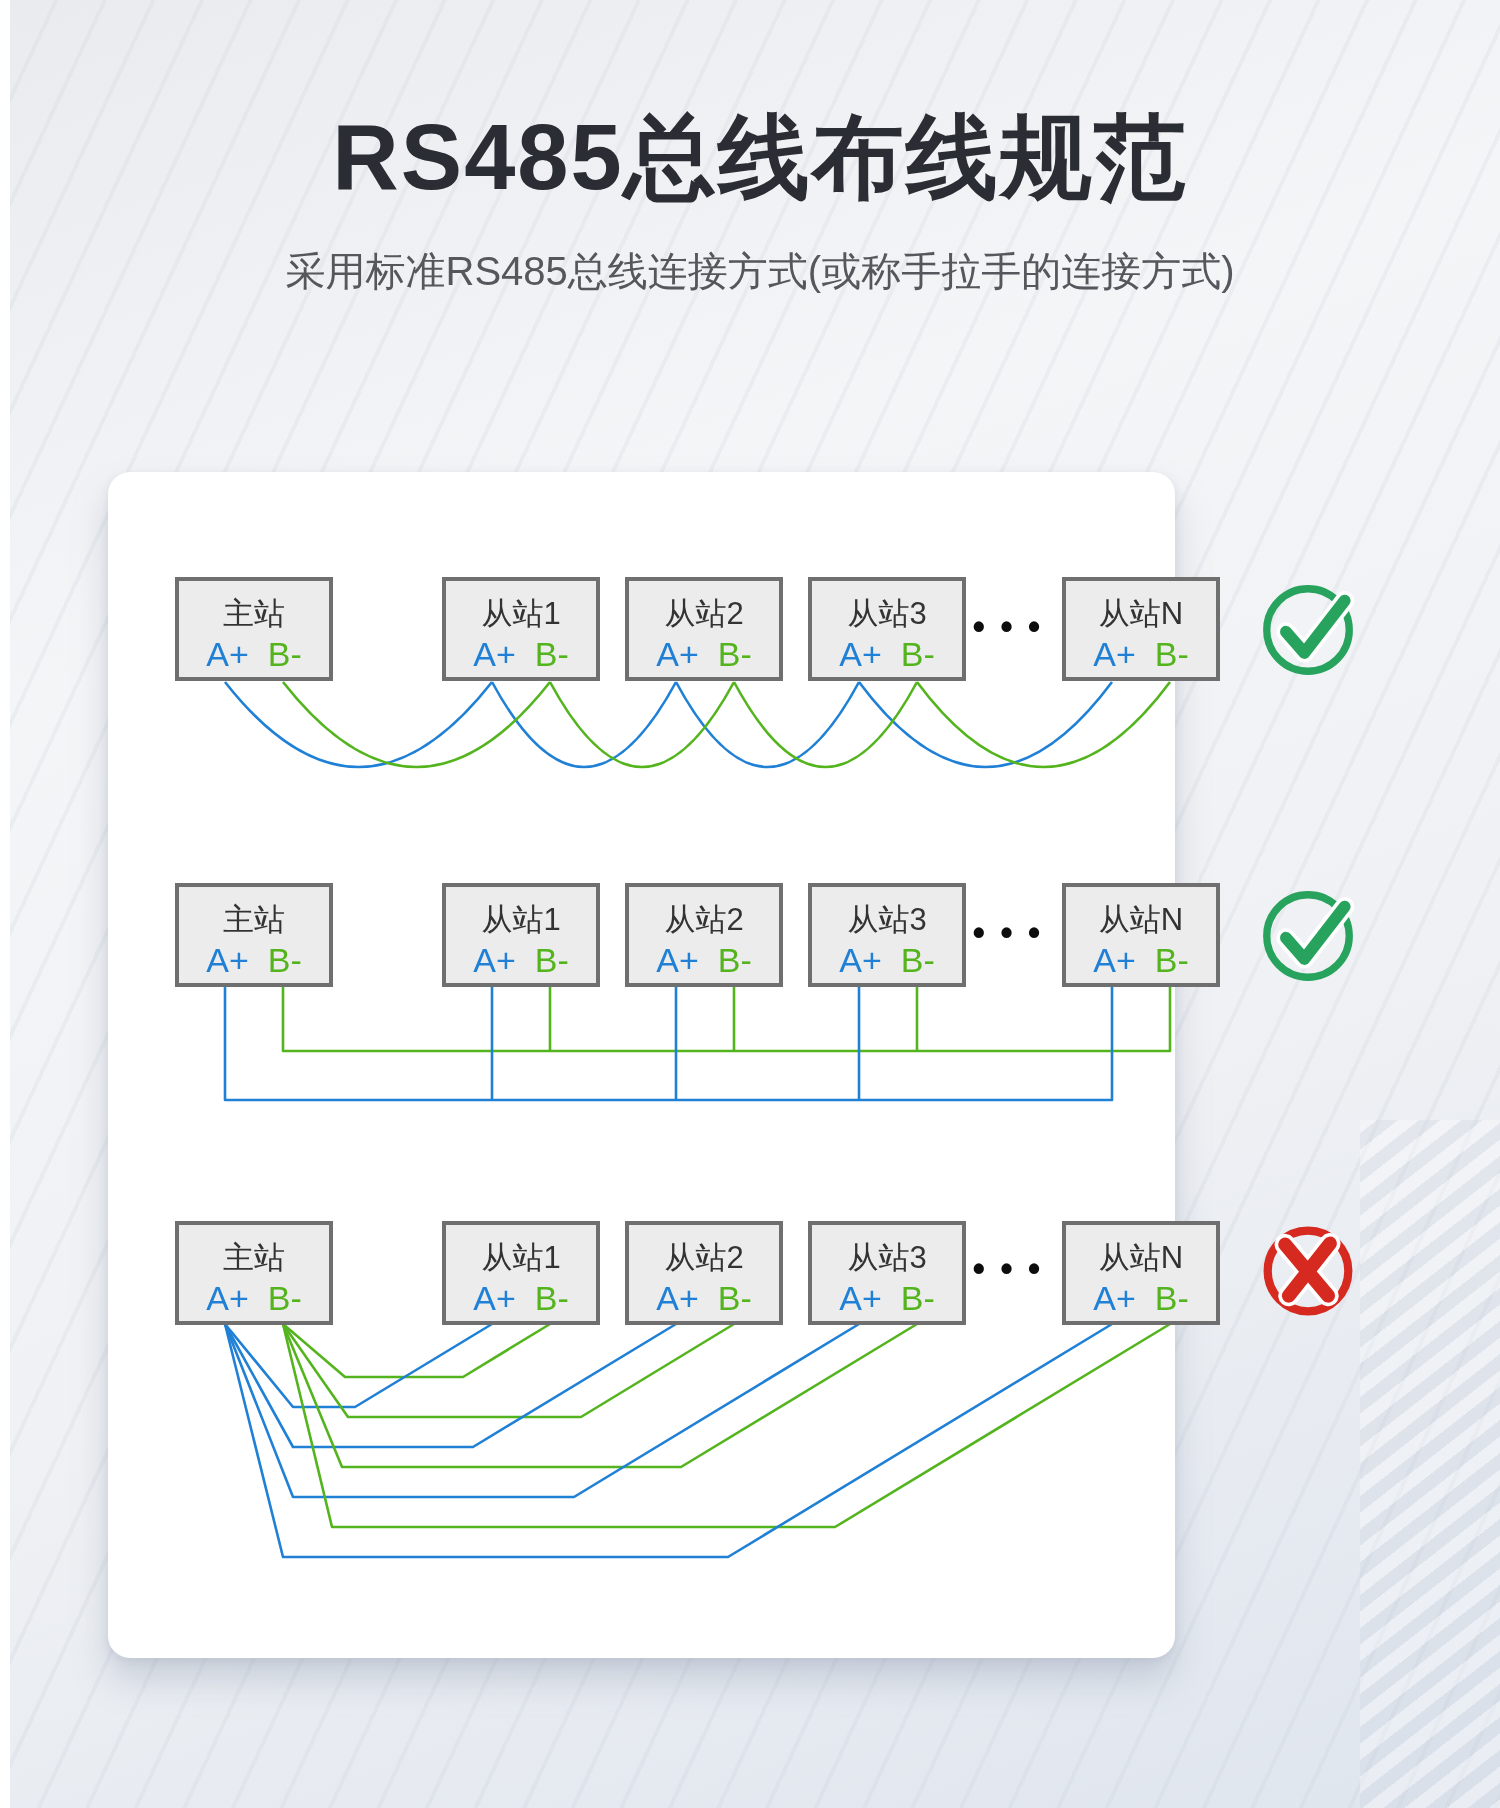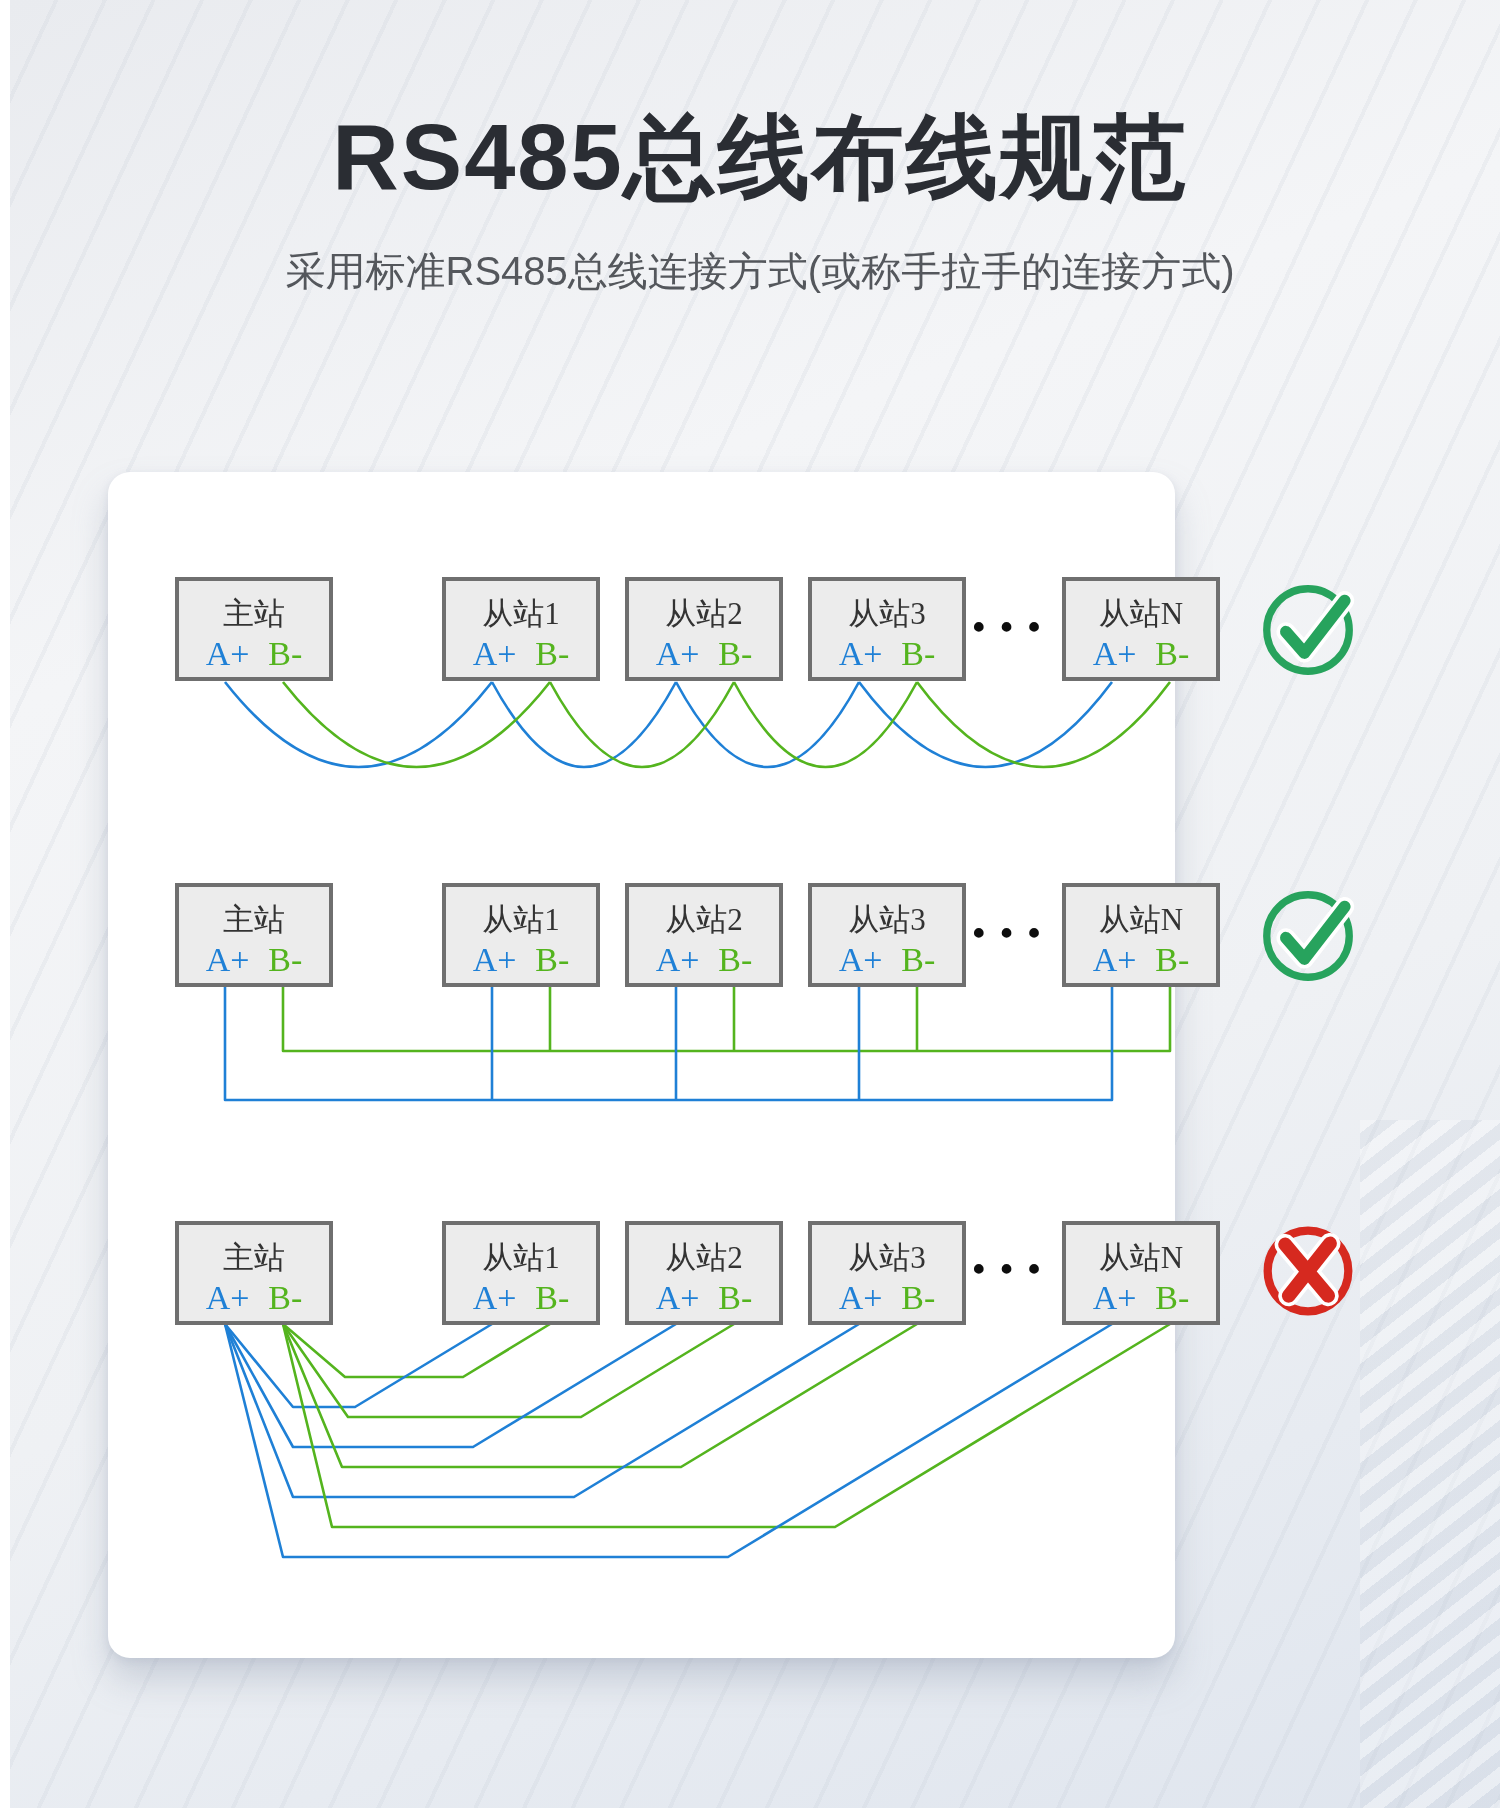--- a/index.html
+++ b/index.html
@@ -15,21 +15,21 @@
     background:repeating-linear-gradient(115deg, rgba(255,255,255,0) 0 40px, rgba(187,195,206,0.16) 40px 44px);
     pointer-events:none;}
   .ribbon{position:absolute;right:0;top:1120px;width:150px;height:688px;opacity:.45;
     background:repeating-linear-gradient(-38deg, rgba(255,255,255,.7) 0 13px, rgba(198,206,218,.55) 13px 26px);
     pointer-events:none;}
   .header{position:absolute;left:0;top:0;width:1500px;text-align:center;}
   .title{margin:96px 0 0 0;font-size:92px;font-weight:900;letter-spacing:2px;color:var(--title-color);}
   .subtitle{margin:22px 0 0 0;font-size:40px;line-height:58px;color:var(--subtitle-color);}
   .subtitle.second{margin-top:0;}
   .card{position:absolute;left:98px;top:472px;width:1067px;height:1186px;background:#ffffff;border-radius:22px;
-    box-shadow:0 22px 34px rgba(140,152,172,.35), 0 3px 8px rgba(150,160,180,.22);font-family:Liberation Serif, serif;}
+    box-shadow:0 22px 34px rgba(140,152,172,.35), 0 3px 8px rgba(150,160,180,.22);}
   .wires{position:absolute;left:0;top:0;width:1315px;height:1186px;}
   .wires path{fill:none;stroke-width:2.6px;stroke-linejoin:round;}
   .wa{stroke:var(--wire-blue);}
   .wb{stroke:var(--wire-green);}
   .station{position:absolute;width:158px;height:104px;box-sizing:border-box;border:4px solid var(--box-border);
     background:var(--box-fill);display:flex;flex-direction:column;align-items:center;justify-content:space-between;
     padding:12px 0 6px 0;}
   .station-label{font-size:31px;color:var(--label-color);}
   .pins{display:flex;gap:19px;font-size:34px;font-weight:500;}
   .pin-a{color:var(--wire-blue);}

